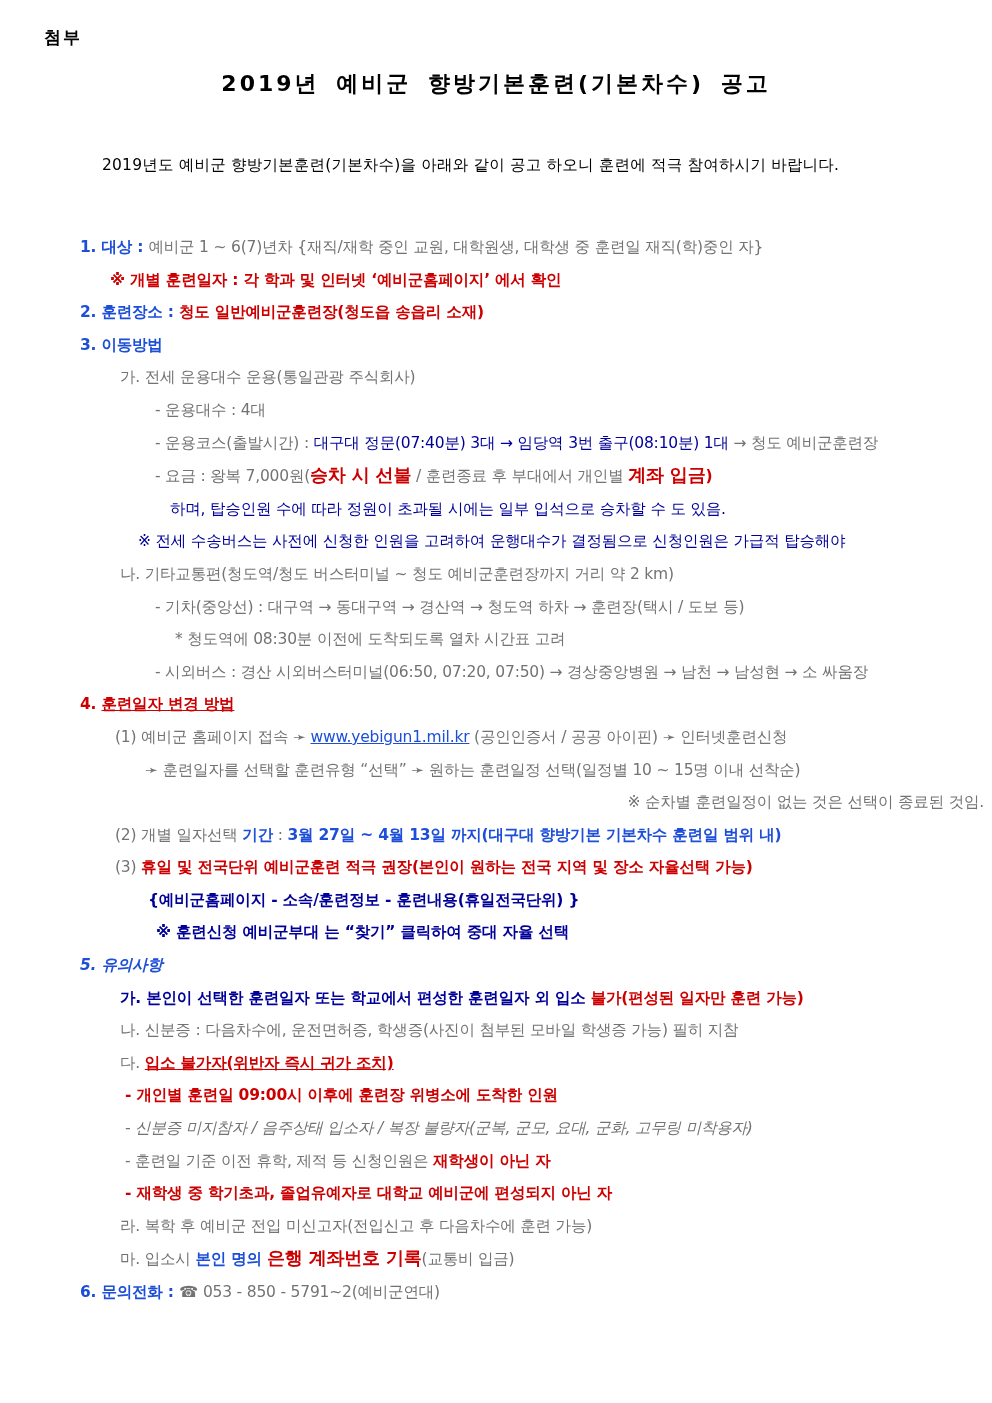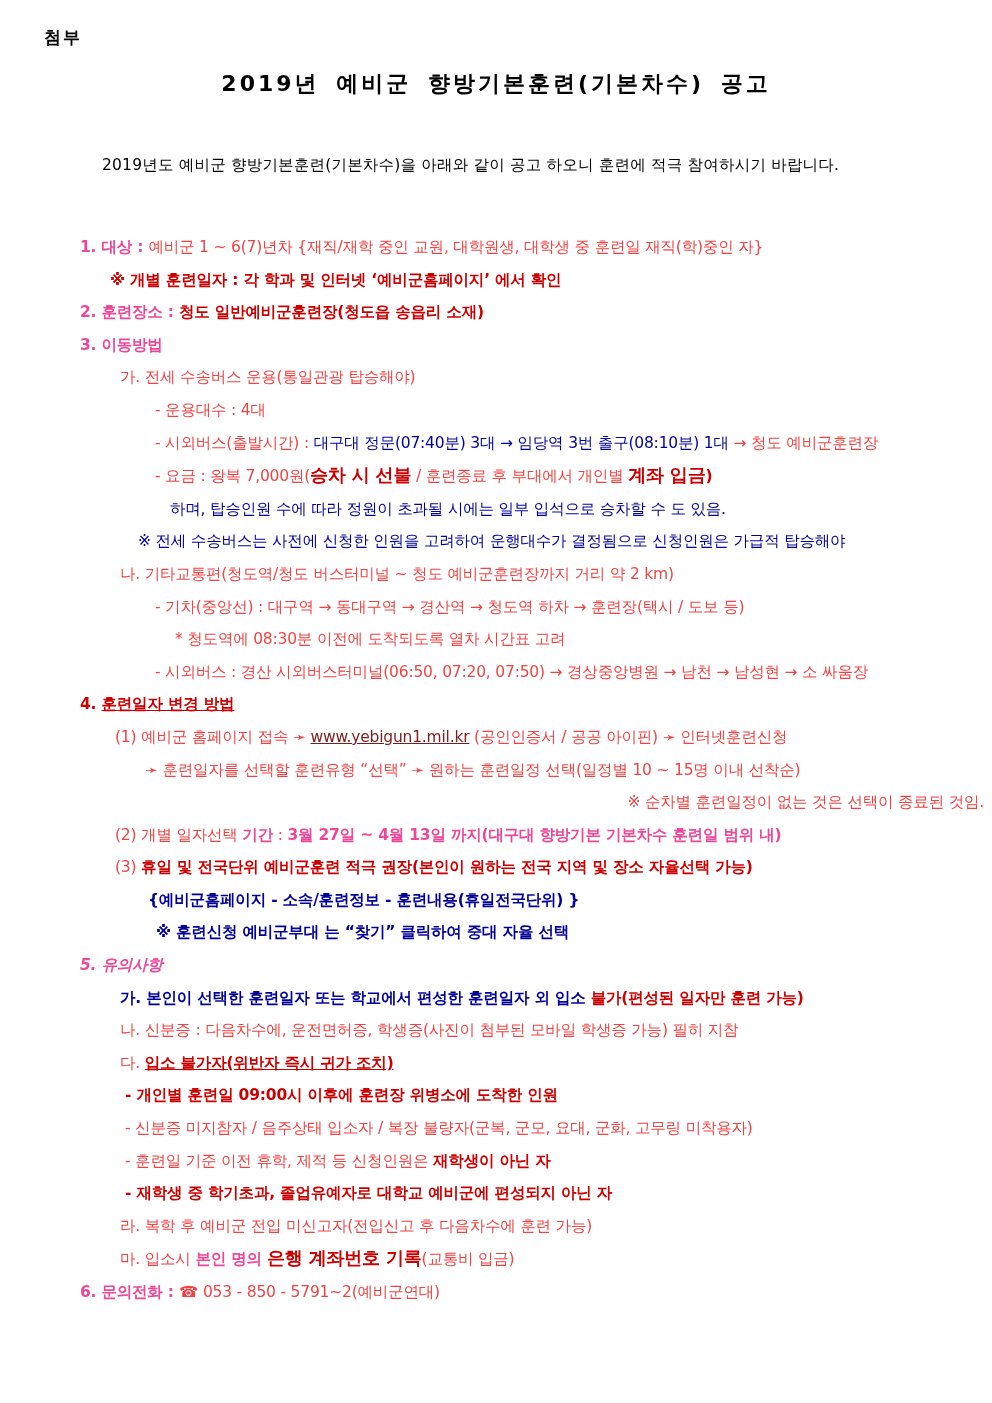--- a/index.html
+++ b/index.html
@@ -20,64 +20,64 @@
     margin:46px 70px 30px 86px;font-size:15.5px;line-height:40px;
     text-indent:16px;color:#000;letter-spacing:.2px;
   }
   .body{
     padding:16px 8px 40px 80px;
   }
   .line{
     line-height:32.6px;white-space:nowrap;font-size:15.5px;letter-spacing:-0.2px;
   }
   
-  .s-k{color:#ef4444;}
-  .s-kb{color:#ec4899;font-weight:bold;}
+  .s-k{color:#737373;}
+  .s-kb{color:#1d4ed8;font-weight:bold;}
   .s-r{color:#cc0000;font-weight:bold;}
   .s-rB{color:#cc0000;font-weight:bold;font-size:18px;}
   .s-ru{color:#cc0000;font-weight:bold;text-decoration:underline;}
   .s-b{color:#000099;}
   .s-bb{color:#000099;font-weight:bold;}
-  .s-link{color:#7f1d1d;text-decoration:underline;cursor:pointer;}
+  .s-link{color:#1d4ed8;text-decoration:underline;cursor:pointer;}
 </style>
 </head>
 <body>
 
 <div class="page">
   <div class="attach">첨부</div>
   <h1 class="title">2019년 예비군 향방기본훈련(기본차수) 공고</h1>
   <p class="intro">2019년도 예비군 향방기본훈련(기본차수)을 아래와 같이 공고 하오니 훈련에 적극 참여하시기 바랍니다.</p>
   <div class="body">
       <div class="line" style="margin-left: 0px;"><span class="s-kb">1. 대상 : </span><span class="s-k">예비군 1 ~ 6(7)년차 {재직/재학 중인 교원, 대학원생, 대학생 중 훈련일 재직(학)중인 자}</span></div>
       <div class="line" style="margin-left: 30px;"><span class="s-r">※ 개별 훈련일자 : 각 학과 및 인터넷 ‘예비군홈페이지’ 에서 확인</span></div>
       <div class="line" style="margin-left: 0px;"><span class="s-kb">2. 훈련장소 : </span><span class="s-r">청도 일반예비군훈련장(청도읍 송읍리 소재)</span></div>
       <div class="line" style="margin-left: 0px;"><span class="s-kb">3. 이동방법</span></div>
-      <div class="line" style="margin-left: 40px;"><span class="s-k">가. 전세 수송버스 운용(통일관광 탑승해야)</span></div>
+      <div class="line" style="margin-left: 40px;"><span class="s-k">가. 전세 운용대수 운용(통일관광 주식회사)</span></div>
       <div class="line" style="margin-left: 75px;"><span class="s-k">- 운용대수 : 4대</span></div>
-      <div class="line" style="margin-left: 75px;"><span class="s-k">- 시외버스(출발시간) : </span><span class="s-b">대구대 정문(07:40분) 3대 → 임당역 3번 출구(08:10분) 1대</span><span class="s-k"> → 청도 예비군훈련장</span></div>
+      <div class="line" style="margin-left: 75px;"><span class="s-k">- 운용코스(출발시간) : </span><span class="s-b">대구대 정문(07:40분) 3대 → 임당역 3번 출구(08:10분) 1대</span><span class="s-k"> → 청도 예비군훈련장</span></div>
       <div class="line" style="margin-left: 75px;"><span class="s-k">- 요금 : 왕복 7,000원(</span><span class="s-rB">승차 시 선불</span><span class="s-k"> / 훈련종료 후 부대에서 개인별 </span><span class="s-rB">계좌 입금</span><span class="s-r">)</span></div>
       <div class="line" style="margin-left: 90px;"><span class="s-b">하며, 탑승인원 수에 따라 정원이 초과될 시에는 일부 입석으로 승차할 수 도 있음.</span></div>
       <div class="line" style="margin-left: 58px;"><span class="s-b">※ 전세 수송버스는 사전에 신청한 인원을 고려하여 운행대수가 결정됨으로 신청인원은 가급적 탑승해야</span></div>
       <div class="line" style="margin-left: 40px;"><span class="s-k">나. 기타교통편(청도역/청도 버스터미널 ~ 청도 예비군훈련장까지 거리 약 2 km)</span></div>
       <div class="line" style="margin-left: 75px;"><span class="s-k">- 기차(중앙선) : 대구역 → 동대구역 → 경산역 → 청도역 하차 → 훈련장(택시 / 도보 등)</span></div>
       <div class="line" style="margin-left: 95px;"><span class="s-k">* 청도역에 08:30분 이전에 도착되도록 열차 시간표 고려</span></div>
       <div class="line" style="margin-left: 75px;"><span class="s-k">- 시외버스 : 경산 시외버스터미널(06:50, 07:20, 07:50) → 경상중앙병원 → 남천 → 남성현 → 소 싸움장</span></div>
       <div class="line" style="margin-left: 0px;"><span class="s-r">4. </span><span class="s-ru">훈련일자 변경 방법</span></div>
       <div class="line" style="margin-left: 35px;"><span class="s-k">(1) 예비군 홈페이지 접속 ➛ </span><span class="s-link">www.yebigun1.mil.kr</span><span class="s-k"> (공인인증서 / 공공 아이핀) ➛ 인터넷훈련신청</span></div>
       <div class="line" style="margin-left: 65px;"><span class="s-k">➛ 훈련일자를 선택할 훈련유형 “선택” ➛ 원하는 훈련일정 선택(일정별 10 ~ 15명 이내 선착순)</span></div>
       <div class="line" style="margin-left: 72px; text-align: right;"><span class="s-k">※ 순차별 훈련일정이 없는 것은 선택이 종료된 것임.</span></div>
       <div class="line" style="margin-left: 35px;"><span class="s-k">(2) 개별 일자선택 </span><span class="s-kb">기간</span><span class="s-k"> : </span><span class="s-kb">3월 27일 ~ 4월 13일 까지(대구대 향방기본 기본차수 훈련일 범위 내)</span></div>
       <div class="line" style="margin-left: 35px;"><span class="s-k">(3) </span><span class="s-r">휴일 및 전국단위 예비군훈련 적극 권장(본인이 원하는 전국 지역 및 장소 자율선택 가능)</span></div>
       <div class="line" style="margin-left: 68px;"><span class="s-bb">{예비군홈페이지 - 소속/훈련정보 - 훈련내용(휴일전국단위) }</span></div>
       <div class="line" style="margin-left: 76px;"><span class="s-bb">※ 훈련신청 예비군부대 는 “찾기” 클릭하여 중대 자율 선택</span></div>
       <div class="line" style="margin-left: 0px; font-style: italic;"><span class="s-kb">5. 유의사항</span></div>
       <div class="line" style="margin-left: 40px;"><span class="s-bb">가. </span><span class="s-bb">본인이 선택한 훈련일자 또는 학교에서 편성한 훈련일자 외 입소 </span><span class="s-r">불가(편성된 일자만 훈련 가능)</span></div>
       <div class="line" style="margin-left: 40px;"><span class="s-k">나. 신분증 : 다음차수에, 운전면허증, 학생증(사진이 첨부된 모바일 학생증 가능) 필히 지참</span></div>
       <div class="line" style="margin-left: 40px;"><span class="s-k">다. </span><span class="s-ru">입소 불가자(위반자 즉시 귀가 조치)</span></div>
       <div class="line" style="margin-left: 45px;"><span class="s-r">- 개인별 훈련일 09:00시 이후에 훈련장 위병소에 도착한 인원</span></div>
-      <div class="line" style="margin-left: 45px;"><span class="s-k">- 신분증 미지참자 / 음주상태 입소자 / 복장 불량자(군복, 군모, 요대, 군화, 고무링 미착용자)</span></div>
+      <div class="line" style="margin-left: 45px; font-style: italic;"><span class="s-k">- 신분증 미지참자 / 음주상태 입소자 / 복장 불량자(군복, 군모, 요대, 군화, 고무링 미착용자)</span></div>
       <div class="line" style="margin-left: 45px;"><span class="s-k">- 훈련일 기준 이전 휴학, 제적 등 신청인원은 </span><span class="s-r">재학생이 아닌 자</span></div>
       <div class="line" style="margin-left: 45px;"><span class="s-r">- 재학생 중 학기초과, 졸업유예자로 대학교 예비군에 편성되지 아닌 자</span></div>
       <div class="line" style="margin-left: 40px;"><span class="s-k">라. 복학 후 예비군 전입 미신고자(전입신고 후 다음차수에 훈련 가능)</span></div>
       <div class="line" style="margin-left: 40px;"><span class="s-k">마. 입소시 </span><span class="s-kb">본인 명의 </span><span class="s-rB">은행 계좌번호 기록</span><span class="s-k">(교통비 입금)</span></div>
       <div class="line" style="margin-left: 0px;"><span class="s-kb">6. 문의전화 : </span><span class="s-k">☎ </span><span class="s-k">053 - 850 - 5791~2(예비군연대)</span></div>
     </div>
 </div>
 
 </body></html>

